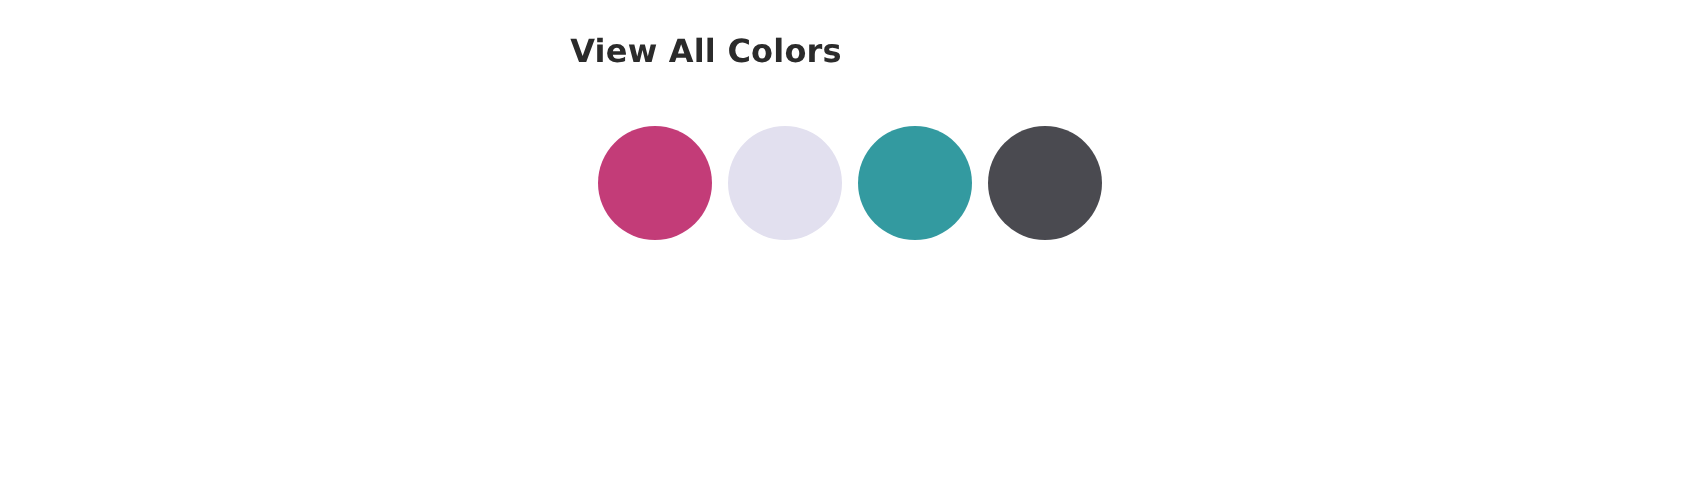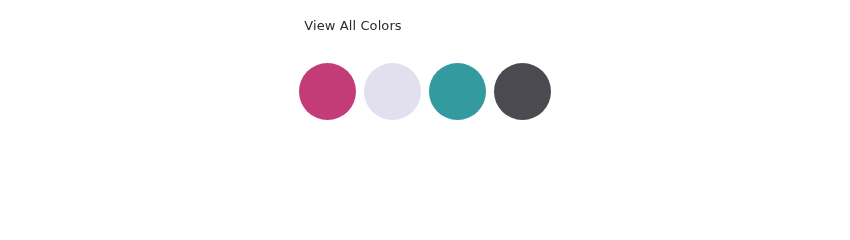--- a/index.html
+++ b/index.html
@@ -22,22 +22,22 @@
     box-sizing: border-box;
   }
 
   .palette-title {
     position: absolute;
     top: 14px;
     left: 0;
     width: 706px;
     text-align: center;
     font-family: "DejaVu Sans", sans-serif;
-    font-size: 13px;
-    font-weight: 400;
+    font-size: 16px;
+    font-weight: 700;
     line-height: 24px;
     color: #2b2b2b;
     letter-spacing: 0.1px;
     white-space: nowrap;
   }
 
   .swatch-row {
     position: absolute;
     top: 63px;
     left: 0;

